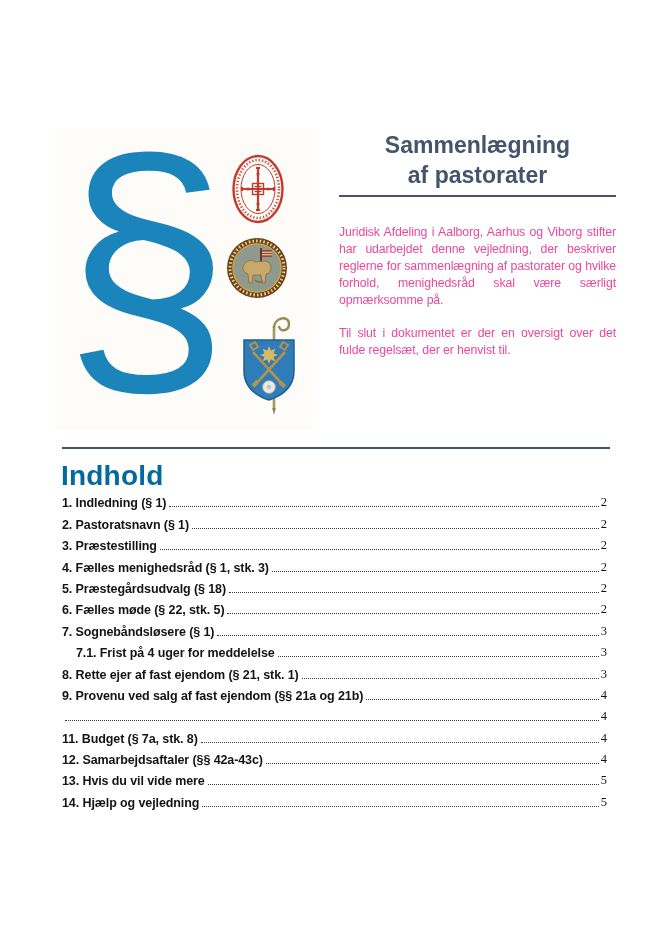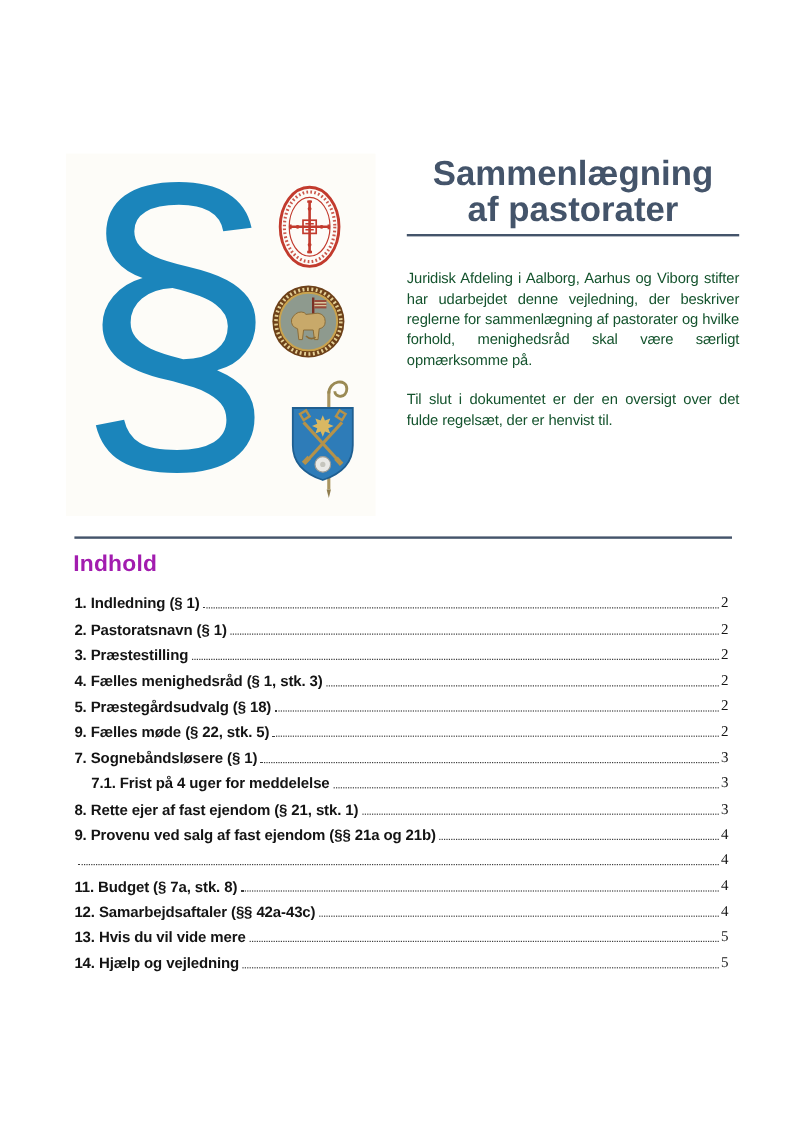--- a/index.html
+++ b/index.html
@@ -23,40 +23,40 @@
   .seal-aalborg{left:176px;top:24px;}
   .seal-aarhus{left:170px;top:108px;}
   .seal-viborg{left:182px;top:184px;}
 
   
   .title-col{
     position:absolute;left:339px;top:130px;width:277px;
   }
   .doc-title{
     margin:0;text-align:center;
-    font-size:29px;line-height:30px;font-weight:700;
+    font-size:23px;line-height:30px;font-weight:700;
     color:#44546a;white-space:pre-line;
     padding-bottom:5px;border-bottom:2px solid #44546a;
   }
   .intro p{
     margin:0 0 16px 0;
     font-size:12.3px;line-height:17px;font-weight:400;
-    letter-spacing:-0.1px;color:#14532d;
+    letter-spacing:-0.1px;color:#ec4899;
     text-align:justify;hyphens:manual;-webkit-hyphens:manual;
   }
   .intro{margin-top:27px;}
 
   
   .divider{
     position:absolute;left:62px;top:447px;width:548px;height:0;
     border-top:2px solid #44546a;
   }
   .toc-heading{
     position:absolute;left:61px;top:460px;margin:0;
-    font-size:19px;font-weight:700;color:#a21caf;letter-spacing:0.2px;
+    font-size:28px;font-weight:700;color:#0369a1;letter-spacing:0.2px;
   }
   .toc{
     position:absolute;left:62px;top:489px;width:545px;
   }
   .toc-row{
     display:flex;align-items:flex-end;height:21.4px;
     text-decoration:none;color:#141414;cursor:pointer;
   }
   .toc-row .toc-label{
     font-size:12.5px;font-weight:700;letter-spacing:-0.1px;white-space:nowrap;
@@ -172,21 +172,21 @@
       <span class="toc-page">2</span>
     </a>
 
     <a class="toc-row">
       <span class="toc-label">5. Præstegårdsudvalg (§ 18)</span>
       <span class="toc-dots"></span>
       <span class="toc-page">2</span>
     </a>
 
     <a class="toc-row">
-      <span class="toc-label">9. Fælles møde (§ 22, stk. 5)</span>
+      <span class="toc-label">6. Fælles møde (§ 22, stk. 5)</span>
       <span class="toc-dots"></span>
       <span class="toc-page">2</span>
     </a>
 
     <a class="toc-row">
       <span class="toc-label">7. Sognebåndsløsere (§ 1)</span>
       <span class="toc-dots"></span>
       <span class="toc-page">3</span>
     </a>
 

